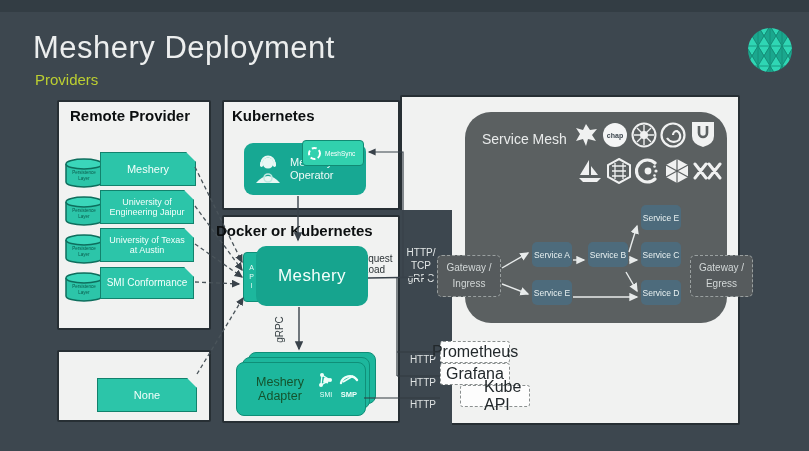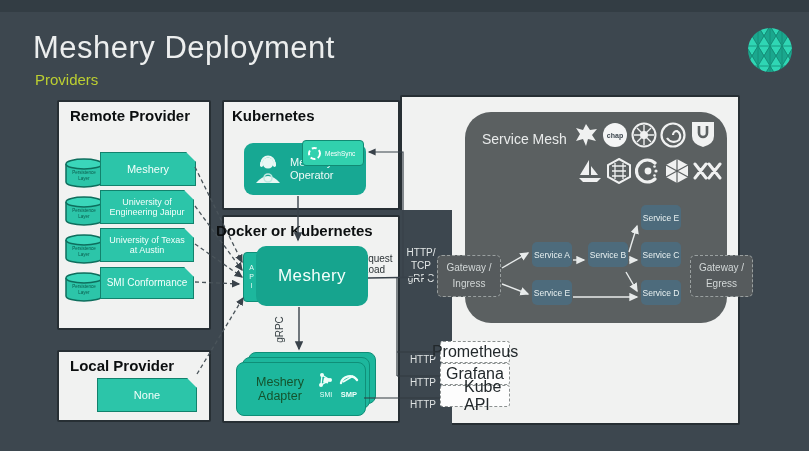--- a/index.html
+++ b/index.html
@@ -102,21 +102,20 @@
     <text x="20" y="22" text-anchor="middle" font-size="4.5" fill="#0a5a4b">Layer</text>
   </svg>
   <svg class="abs z3" style="left:64px;top:272px;" width="40" height="30" viewBox="0 0 40 30">
     <path d="M2,6 v18 a18,5 0 0 0 36,0 v-18" fill="#2cc5a9" stroke="#0e6e5d" stroke-width="1.5"></path>
     <ellipse cx="20" cy="6" rx="18" ry="5" fill="#3ad6ba" stroke="#0e6e5d" stroke-width="1.5"></ellipse>
     <text x="20" y="16" text-anchor="middle" font-size="4.5" fill="#0a5a4b">Persistence</text>
     <text x="20" y="22" text-anchor="middle" font-size="4.5" fill="#0a5a4b">Layer</text>
   </svg>
 
   <div class="panel z2" style="left:57px;top:350px;width:154px;height:72px;"></div>
-  <div class="panel-title z3" style="left:70px;top:357px;">Local Provider</div>
   <div class="tealcard md z4" style="left:97px;top:378px;width:98px;height:32px;">
       <span>None</span>
     </div>
 
   <div class="panel z2" style="left:222px;top:100px;width:178px;height:110px;"></div>
   <div class="panel-title z3" style="left:232px;top:107px;">Kubernetes</div>
 
   <div class="opbox z3" style="left:244px;top:143px;width:122px;height:52px;">
     <svg style="margin-left:8px;" width="32" height="32" viewBox="0 0 32 32">
       <circle cx="16" cy="10" r="5.5" fill="#e9f7f4"></circle>
@@ -178,21 +177,21 @@
     <span>TCP</span><br>
     <span>gRPC</span>
   </div>
 
   <div class="httplbl z3" style="left:400px;top:354px;">HTTP</div>
   <div class="httplbl z3" style="left:400px;top:377px;">HTTP</div>
   <div class="httplbl z3" style="left:400px;top:399px;">HTTP</div>
 
   <div class="endpoint z4" style="left:440px;top:341px;">Prometheus</div>
   <div class="endpoint z4" style="left:440px;top:363px;">Grafana</div>
-  <div class="endpoint z4" style="left:440px;top:385px;padding-left:23px;">Kube API</div>
+  <div class="endpoint z4" style="left:460px;top:385px;padding-left:23px;">Kube API</div>
 
   <div class="meshbox z2"></div>
   <div class="meshtitle z3">Service Mesh</div>
 
   <svg class="logo-ico z3" style="left:573px;top:122px;" width="26" height="26" viewBox="0 0 26 26">
     <path d="M13,2 L17,8 L24,7 L19,13 L23,19 L15,17 L13,24 L10,17 L3,19 L7,12 L3,6 L10,8 Z" fill="#f0f1f1"></path>
   </svg>
   <svg class="logo-ico z3" style="left:602px;top:122px;" width="26" height="26" viewBox="0 0 26 26">
     <circle cx="13" cy="13" r="12" fill="#f4f5f5"></circle>
     <text x="13" y="16" text-anchor="middle" font-size="7" font-weight="bold" fill="#3d474f">chap</text>

